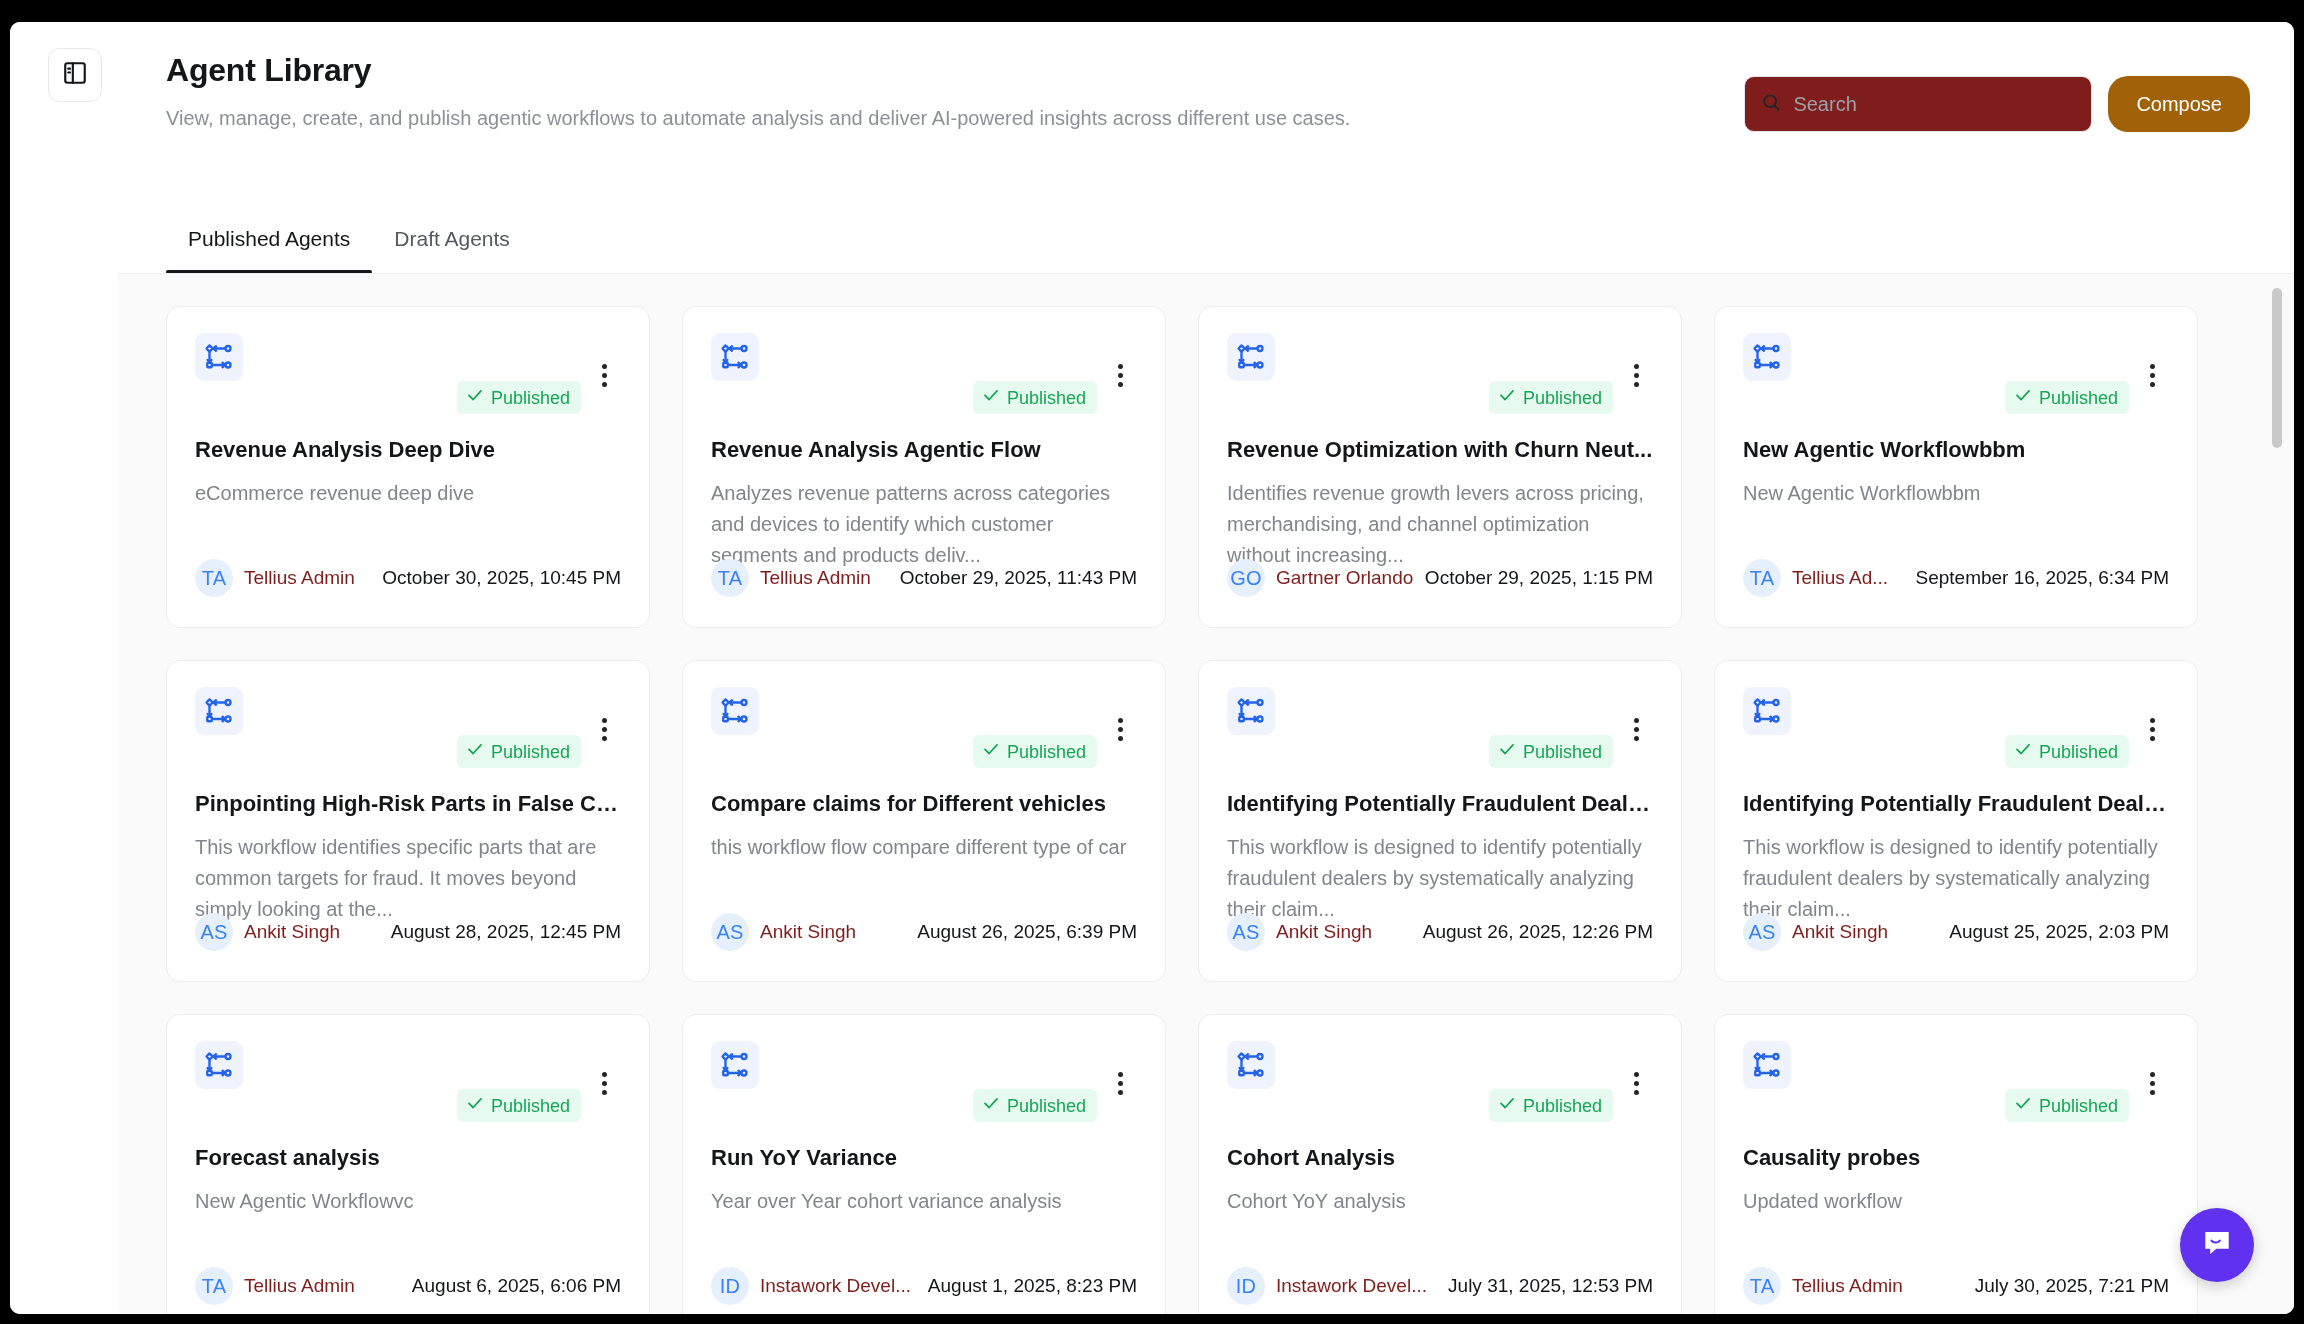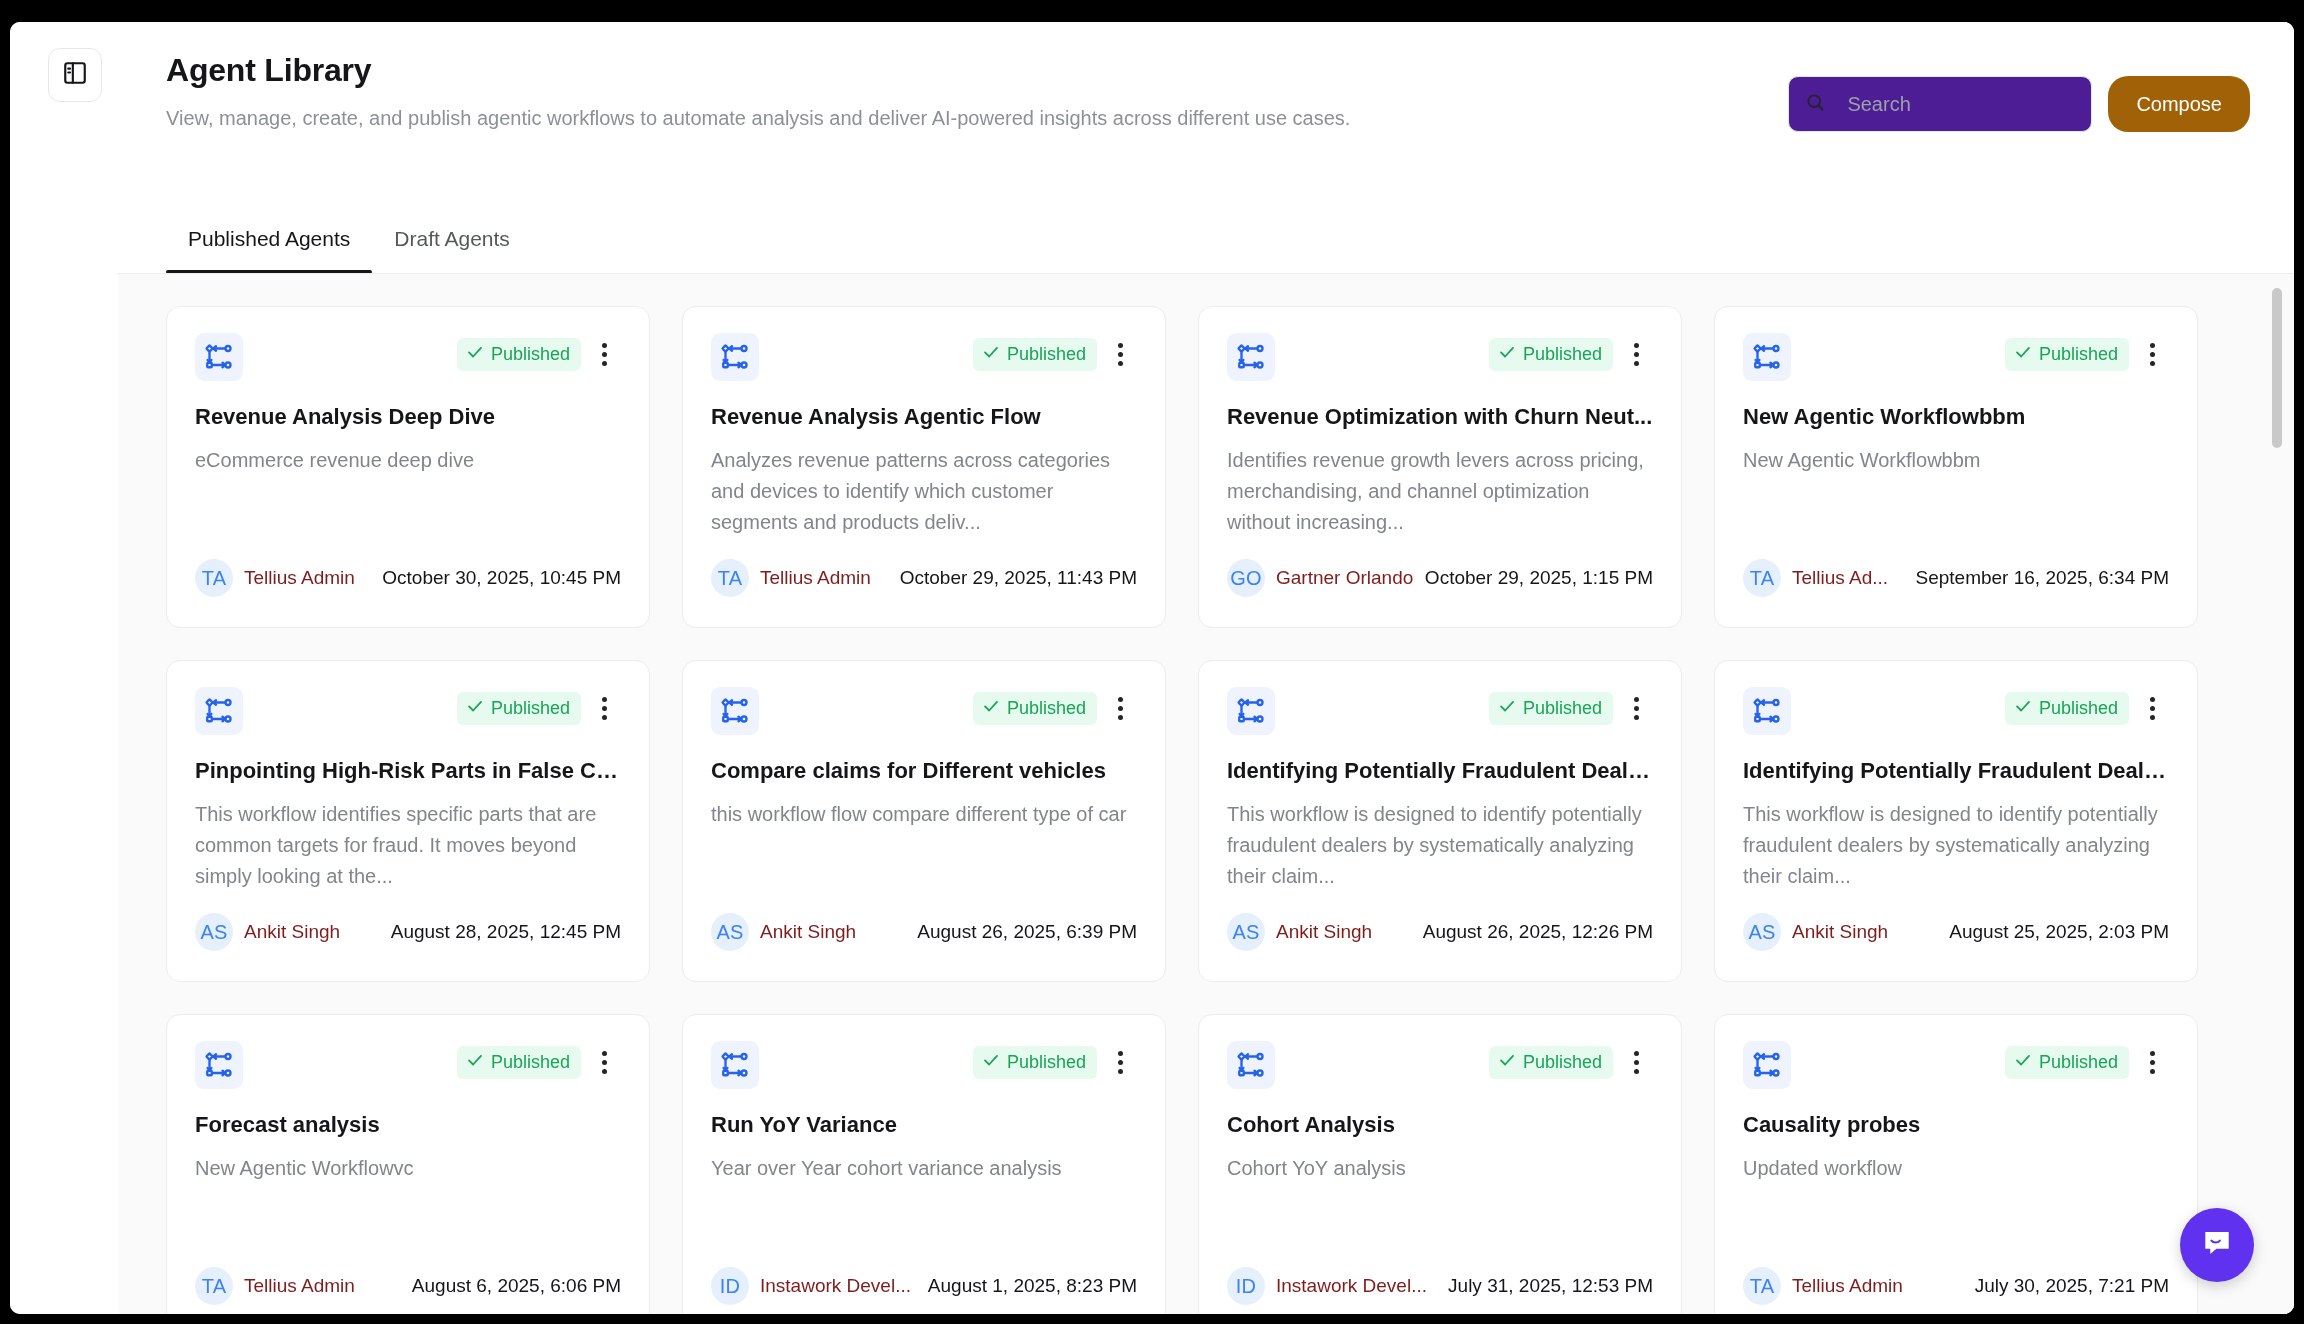--- a/index.html
+++ b/index.html
@@ -88,29 +88,29 @@
 
   .header-actions {
     position: absolute;
     right: 44px;
     top: 54px;
     display: flex;
     align-items: center;
     gap: 16px;
   }
   .search-box {
-    width: 304px;
+    width: 348px;
     height: 56px;
     border: 1px solid #e3e5e9;
     border-radius: 10px;
-    background: #4c1d95;
+    background: #7f1d1d;
     display: flex;
     align-items: center;
     padding: 0 16px;
-    gap: 22px;
+    gap: 12px;
     cursor: text;
   }
   .search-box .ph {
     font-size: 20px;
     color: #9ca0a7;
   }
   .compose-btn {
     height: 56px;
     padding: 0 28px;
     background: #a16207;
@@ -220,20 +220,21 @@
     align-items: center;
     gap: 7px;
     background: #e7faef;
     color: #18a558;
     border-radius: 6px;
     padding: 5px 11px 5px 9px;
     font-size: 18px;
     font-weight: 400;
     line-height: 22px;
     white-space: nowrap;
+    margin-top: 44px;
   }
   .kebab {
     width: 34px;
     height: 34px;
     display: flex;
     align-items: center;
     justify-content: center;
     cursor: pointer;
     border-radius: 6px;
   }

